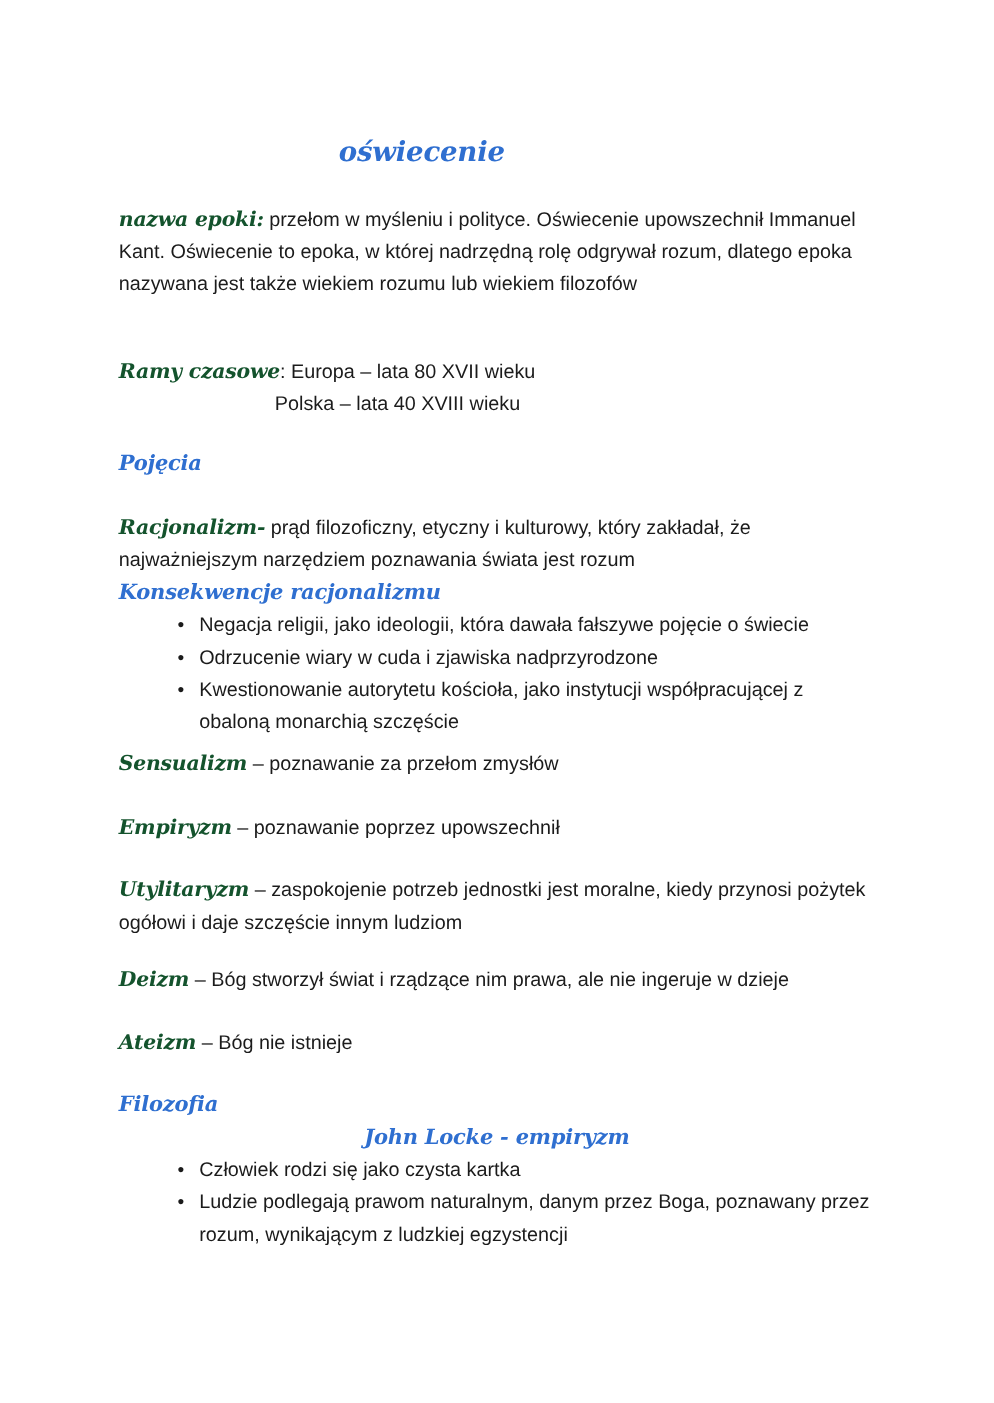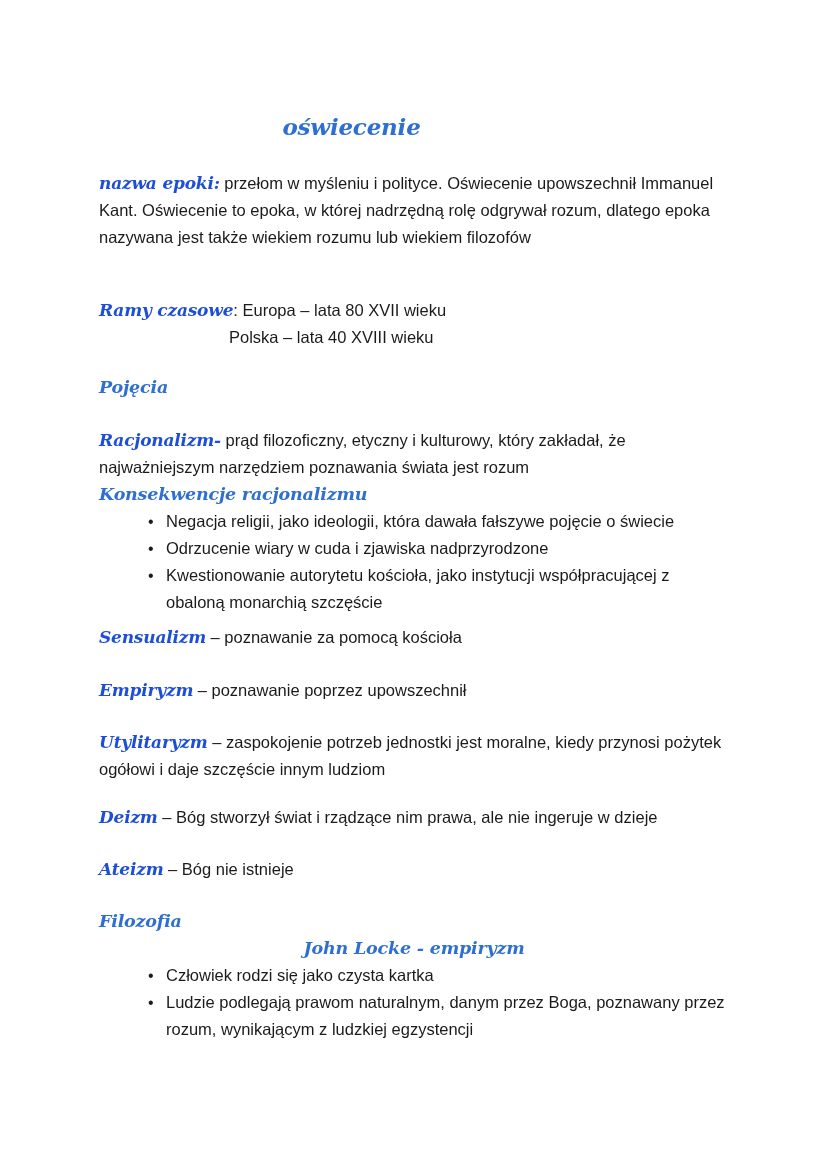--- a/index.html
+++ b/index.html
@@ -50,21 +50,21 @@
     font-size: 16.5px;
     line-height: 27px;
     color: #1b1b1b;
     margin: 0;
   }
 
   .term {
     font-family: "DejaVu Serif", "Liberation Serif", serif;
     font-style: italic;
     font-weight: bold;
-    color: #1d4ed8;
+    color: #14532d;
     font-size: 17px;
     letter-spacing: -0.2px;
     text-align: center;
   }
 
   .section-head {
     font-family: "DejaVu Serif", "Liberation Serif", serif;
     font-style: italic;
     font-weight: bold;
     color: #2f6fd0;
@@ -150,21 +150,21 @@
     <div class="blk" style="top:481px;">
       <p class="section-head">Konsekwencje racjonalizmu</p>
       <ul class="bullets">
         <li>Negacja religii, jako ideologii, która dawała fałszywe pojęcie o świecie</li>
         <li>Odrzucenie wiary w cuda i zjawiska nadprzyrodzone</li>
         <li>Kwestionowanie autorytetu kościoła, jako instytucji współpracującej z obaloną monarchią szczęście</li>
       </ul>
     </div>
 
     <div class="blk" style="top:624px;">
-      <p class="para"><span class="term">Sensualizm</span><span> – poznawanie za pomocą kościoła</span></p>
+      <p class="para"><span class="term">Sensualizm</span><span> – poznawanie za przełom zmysłów</span></p>
     </div>
 
     <div class="blk" style="top:677px;">
       <p class="para"><span class="term">Empiryzm</span><span> – poznawanie poprzez upowszechnił</span></p>
     </div>
 
     <div class="blk" style="top:729px;">
       <p class="para"><span class="term">Utylitaryzm</span><span> – zaspokojenie potrzeb jednostki jest moralne, kiedy przynosi pożytek ogółowi i daje szczęście innym ludziom</span></p>
     </div>
 

